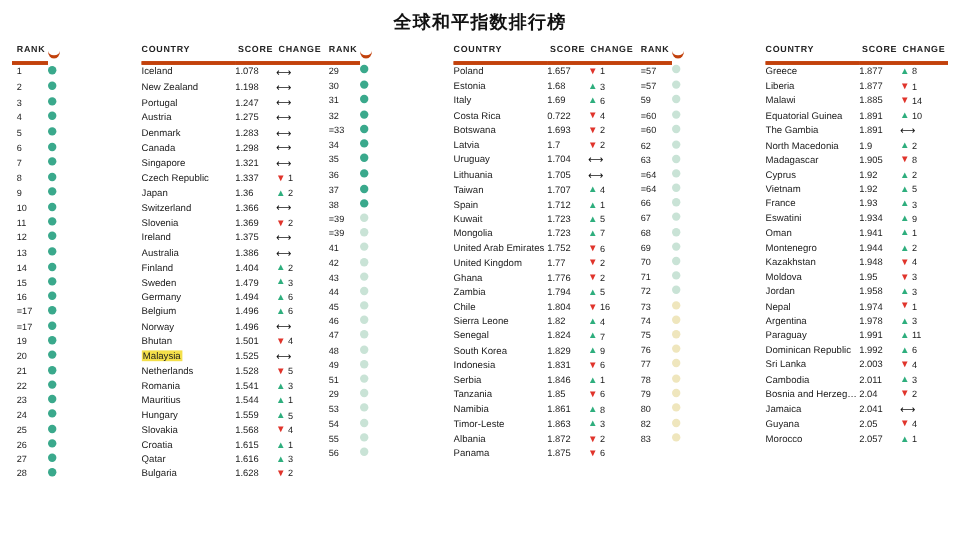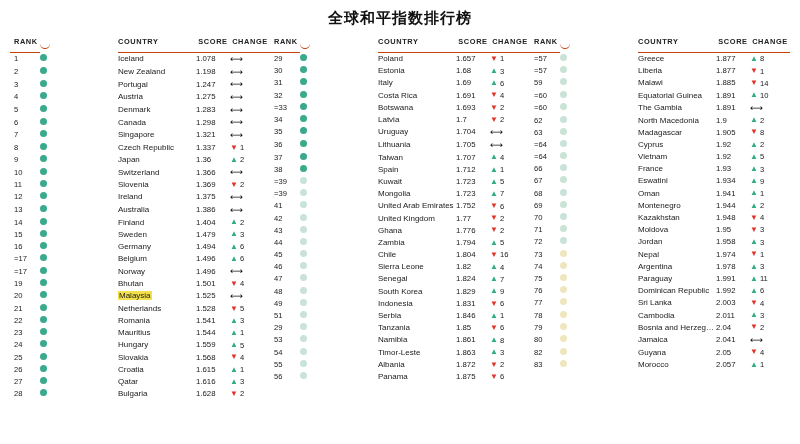--- a/index.html
+++ b/index.html
@@ -33,21 +33,21 @@
     width:100%;
     table-layout:fixed;
   }
   th{
     font-size:7.4px;
     font-weight:bold;
     letter-spacing:0.6px;
     color:#222;
     text-align:left;
     padding:0 0 3px 0;
-    border-bottom:1px solid #c2410c;
+    border-bottom:3px solid #c2410c;
   }
   th.rank{width:26px;padding-left:4px;}
   th.dot{width:10px;}
   th.country{width:auto;margin-top:12px;}
   th.score{width:34px;text-align:center;}
   th.change{width:40px;text-align:center;}
   td{
     font-size:8px;
     padding:1.35px 0;
     color:#1a1a1a;
@@ -400,21 +400,21 @@
             <td class="score">1.69</td>
             <td class="change"><span class="chg">
                 <span class="arrow up">▲</span>
                 <span class="num">6</span>
               </span></td>
           </tr>
           <tr>
             <td class="rank">32</td>
             <td class="dotcell"><span class="dot" style="background: rgb(58, 169, 140);"></span></td>
             <td>Costa Rica</td>
-            <td class="score">1.691</td>
+            <td class="score">0.722</td>
             <td class="change"><span class="chg">
                 <span class="arrow down">▼</span>
                 <span class="num">4</span>
               </span></td>
           </tr>
           <tr>
             <td class="rank">=33</td>
             <td class="dotcell"><span class="dot" style="background: rgb(58, 169, 140);"></span></td>
             <td>Botswana</td>
             <td class="score">1.693</td>

